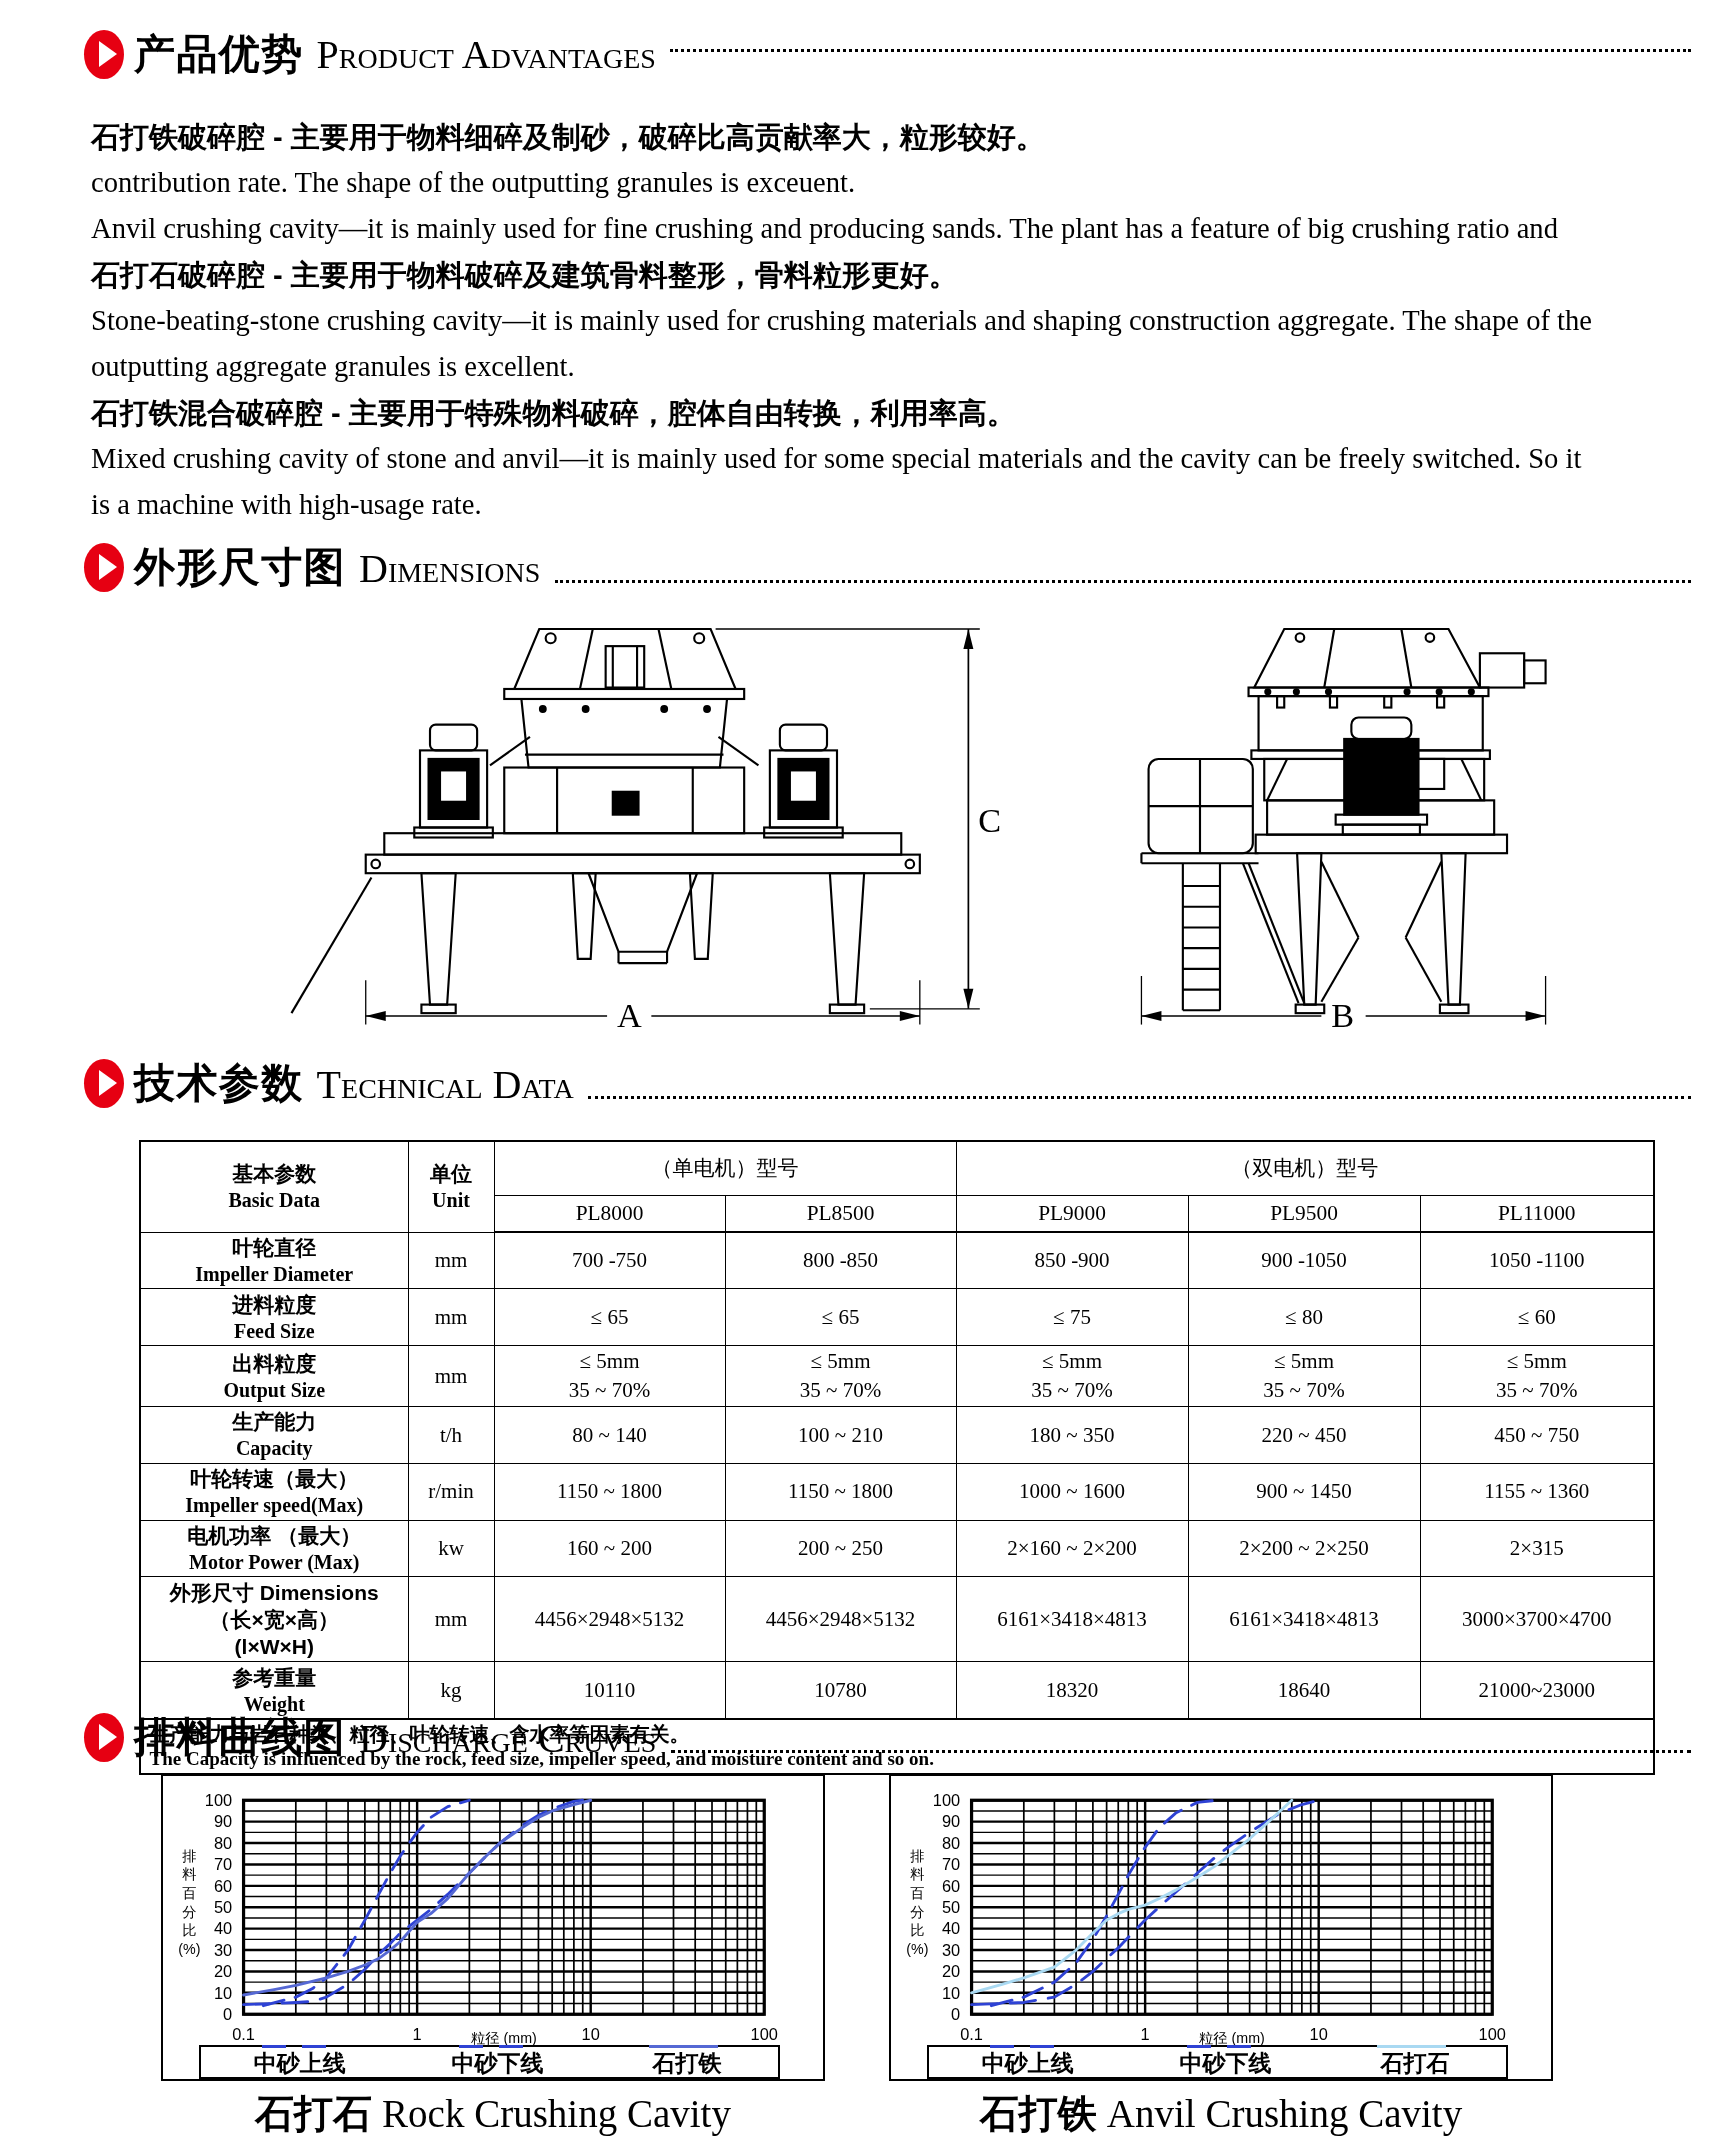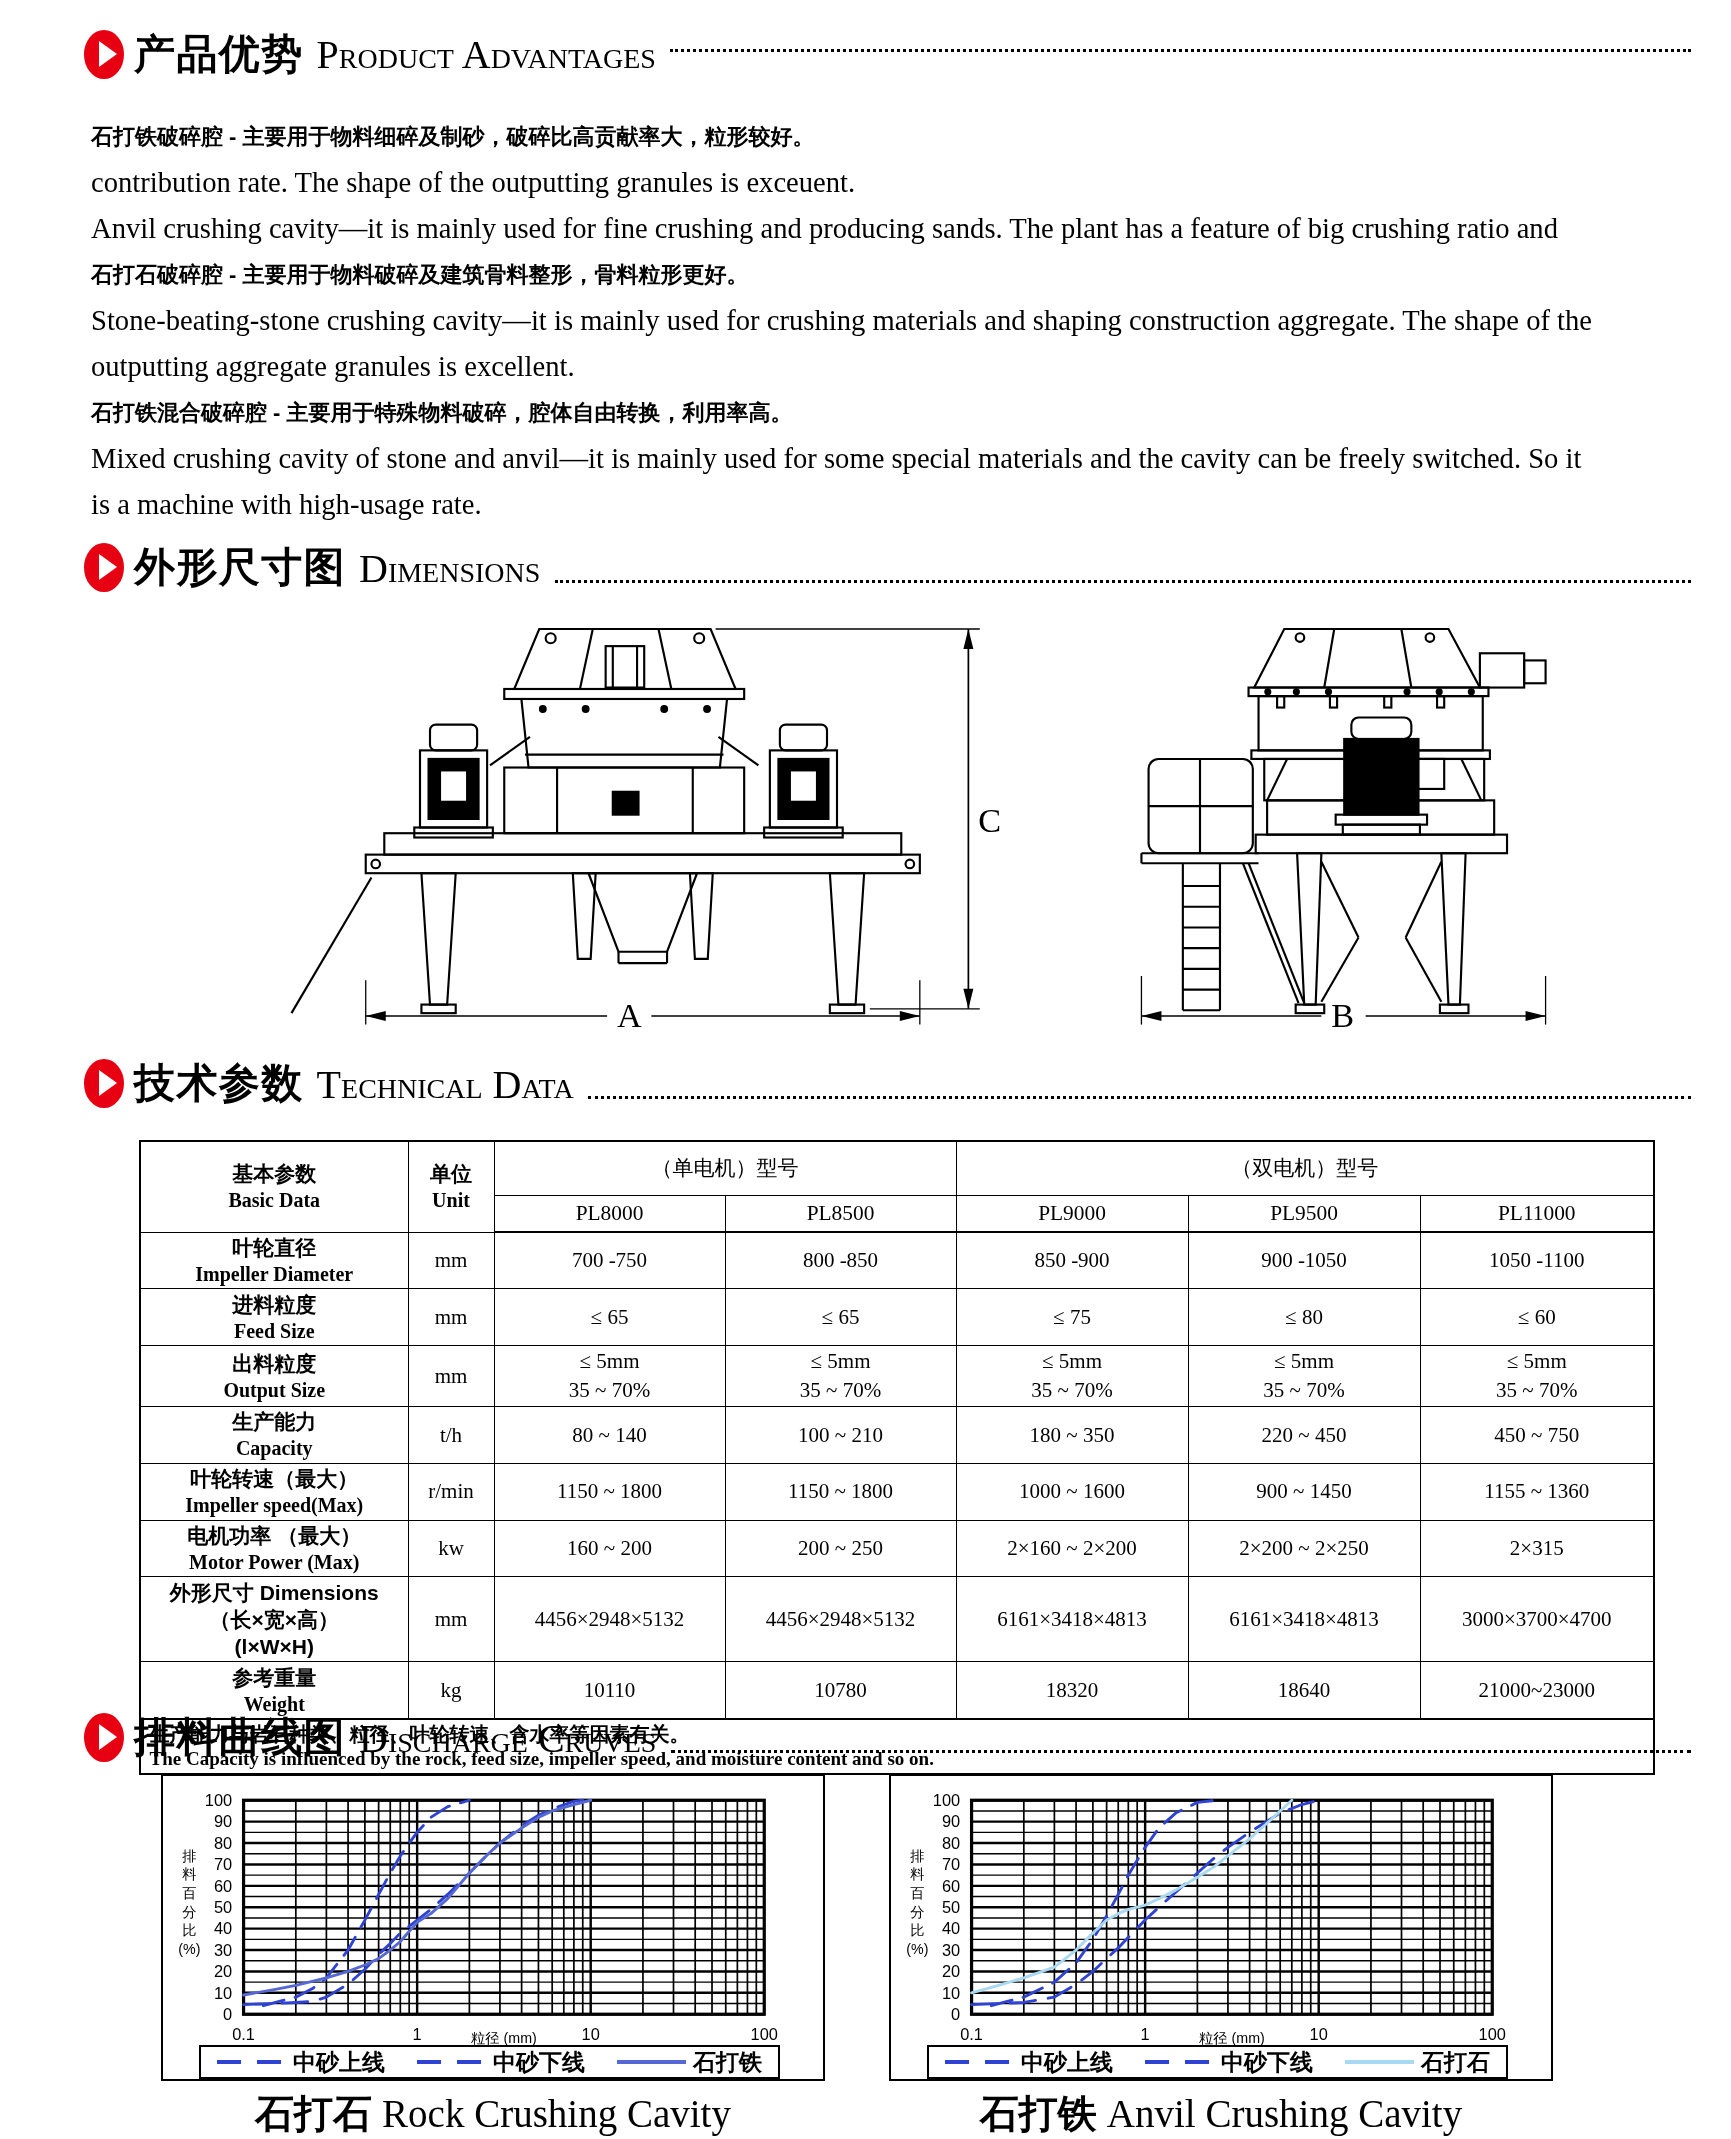--- a/index.html
+++ b/index.html
@@ -12,21 +12,21 @@
   .sec-header{position:absolute;left:84px;right:40px;display:flex;align-items:flex-end;}
   .bullet{width:40px;height:49px;border-radius:50%;background:#e60012;position:relative;flex:none;margin-right:10px;}
   .bullet .tri{position:absolute;left:15px;top:10.7px;width:0;height:0;
     border-left:18.6px solid #fff;border-top:13.6px solid transparent;border-bottom:13.6px solid transparent;}
   .sec-zh{font-size:41px;font-weight:bold;letter-spacing:1.4px;line-height:49px;white-space:nowrap;}
   .sec-en{font-family:"Liberation Serif","DejaVu Serif",serif;font-variant:small-caps;
     font-size:40px;line-height:46px;margin-left:13px;white-space:nowrap;}
   .leader{flex:1;border-bottom:3.6px dotted #000;margin:0 0 8.6px 14.3px;height:0;}
   
   .paras{position:absolute;left:91px;top:114px;width:1529px;}
-  .p-zh{font-size:22px;font-weight:bold;line-height:46px;}
+  .p-zh{font-size:29px;font-weight:bold;line-height:46px;}
   .p-en{font-family:"Liberation Serif","DejaVu Serif",serif;font-size:28.6px;line-height:46px;}
   
   svg{display:block;}
   .dim-label{font-family:"Liberation Serif","DejaVu Serif",serif;font-size:48px;}
   
   table.tech{position:absolute;left:139px;top:1140px;width:1514px;border-collapse:collapse;table-layout:fixed;}
   table.tech th,table.tech td{border:1.4px solid #000;text-align:center;vertical-align:middle;padding:1.4px 2.9px;overflow:hidden;}
   table.tech{border:2.9px solid #000;}
   table.tech .zh{font-size:21px;font-weight:bold;line-height:27px;white-space:pre-line;}
   table.tech .en{font-family:"Liberation Serif","DejaVu Serif",serif;font-size:20px;font-weight:bold;line-height:26px;}
@@ -35,21 +35,21 @@
   table.tech thead .grp{font-size:21px;font-weight:normal;}
   table.tech thead tr.r2 th{border-bottom:2.1px solid #000;}
   table.tech tr.foot td{border-top:2.1px solid #000;text-align:left;padding-left:8.6px;}
   table.tech tr.foot .zh{font-size:20px;line-height:26px;}
   table.tech tr.foot .en{font-size:19px;line-height:24px;text-align:left;}
   
   .chart-box{position:absolute;top:1774px;width:664px;height:307px;border:2.9px solid #000;background:#fff;box-sizing:border-box;}
   .chart-box svg{position:absolute;left:0;top:0;}
   .chart-legend{position:absolute;left:36px;right:43px;top:269px;height:30px;border:2.1px solid #000;
     display:flex;align-items:center;justify-content:space-around;background:#fff;}
-  .legend-item{display:flex;align-items:center;}
+  .legend-item{display:flex;align-items:center;flex-direction:column;}
   .legend-line{width:69px;height:3.6px;margin-right:7.1px;}
   .legend-label{font-size:23px;font-weight:bold;}
   .caption{position:absolute;top:2087px;width:664px;text-align:center;white-space:nowrap;}
   .cap-zh{font-size:39px;font-weight:bold;}
   .cap-en{font-family:"Liberation Serif","DejaVu Serif",serif;font-size:39px;margin-left:10px;}
 </style>
 </head>
 <body>
 
 <div class="sec-header" style="top:30px;align-items:center;">

